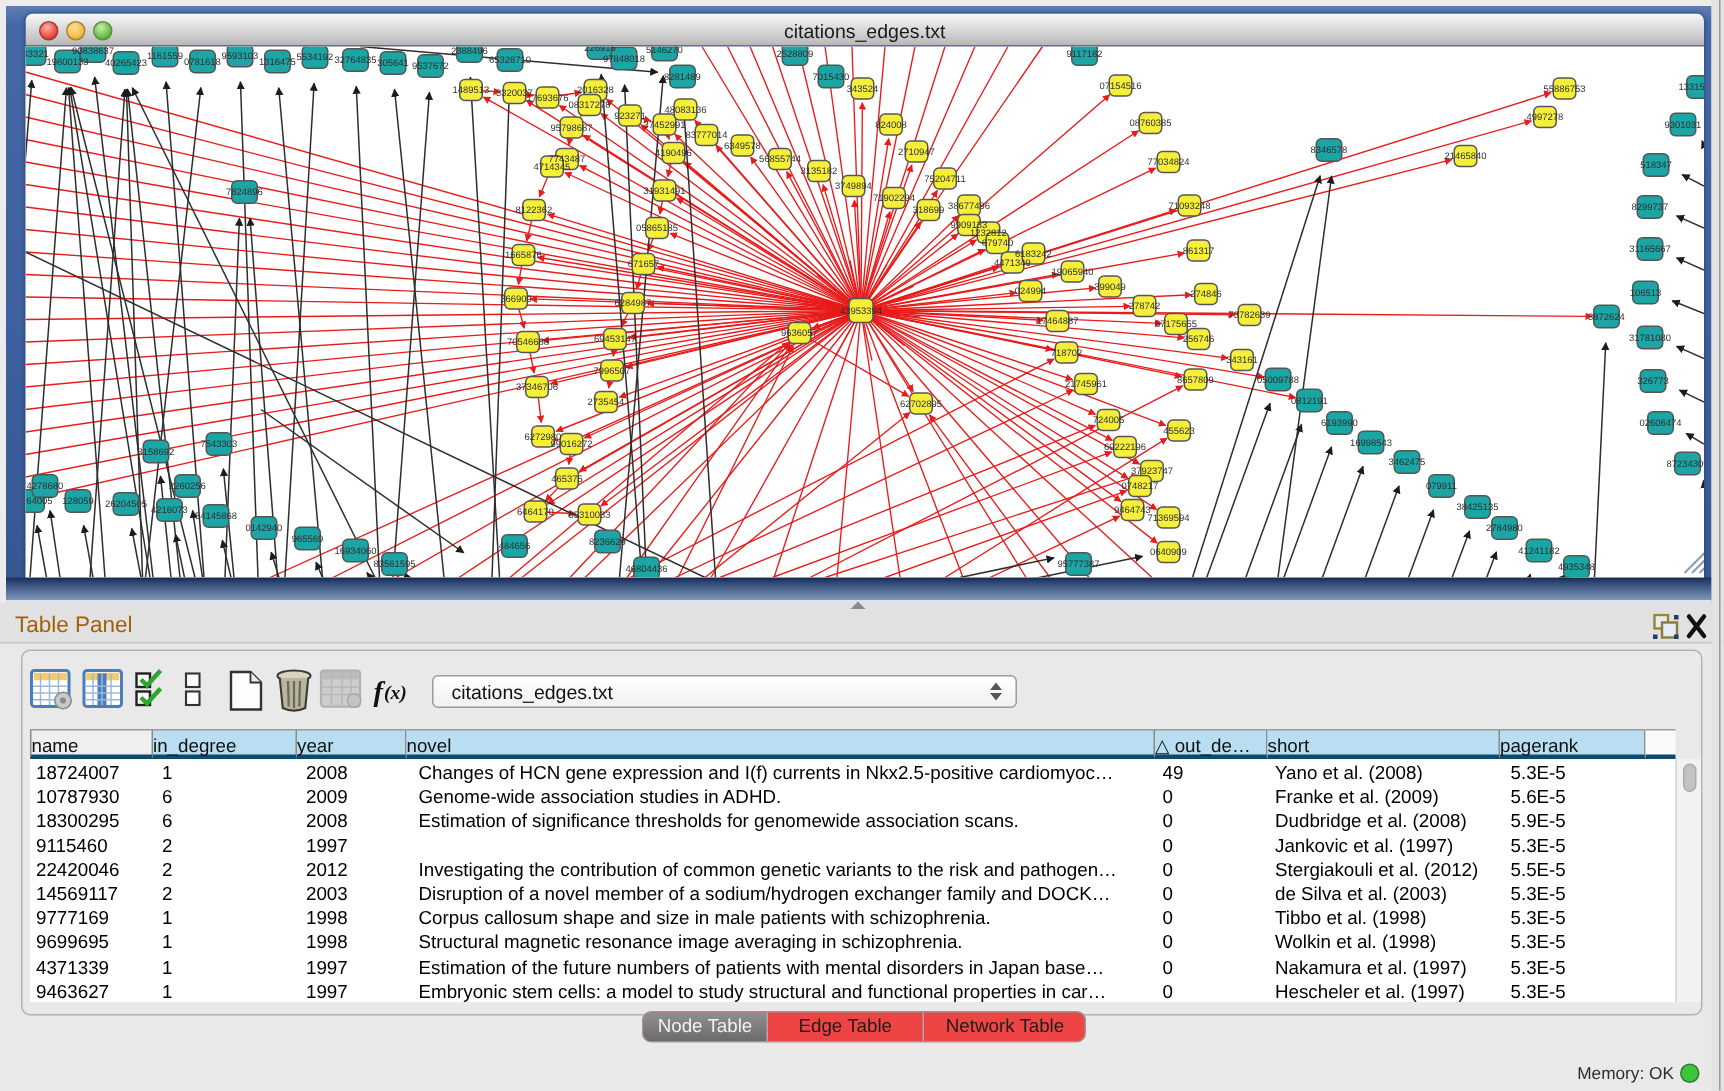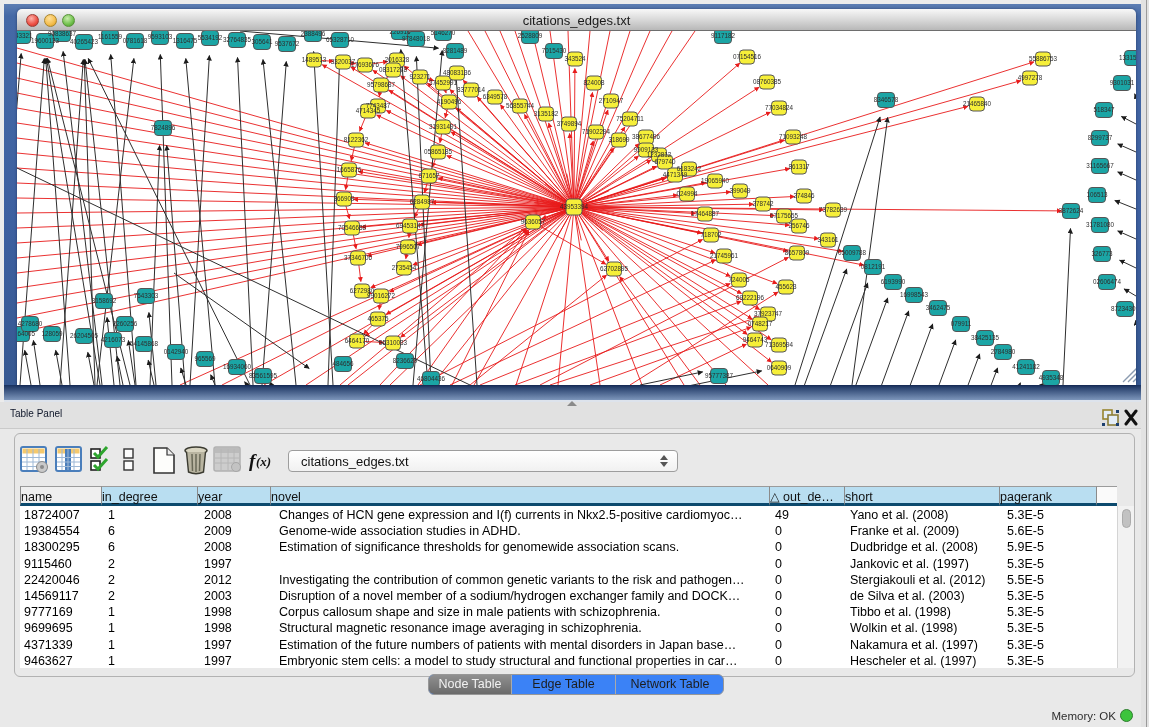--- a/index.html
+++ b/index.html
@@ -4,33 +4,33 @@
 *{margin:0;padding:0;box-sizing:border-box}
 body{width:1149px;height:727px;overflow:hidden;font-family:"Liberation Sans",sans-serif;background:#e9e9e9;position:relative}
 #desk{position:absolute;left:4px;top:4px;width:1137px;height:398px;background:linear-gradient(#5d7eb3 0,#4569a6 12px,#3d60a0 55%,#365890 100%)}
 #band{position:absolute;left:4px;top:385px;width:1137px;height:15px;background:linear-gradient(#18315f,#7d96bb)}#bandl{position:absolute;left:4px;top:400px;width:1137px;height:2px;background:#dde3ec}
 #win{position:absolute;left:17px;top:9px;width:1119px;height:376px;border-radius:5px 5px 0 0;box-shadow:0 0 3px rgba(0,0,25,.4)}
 #tbar{position:absolute;left:0;top:0;width:100%;height:22px;border-radius:5px 5px 0 0;background:linear-gradient(#f8f8f8,#d6d6d6 55%,#b8b8b8);border-bottom:1px solid #6e6e6e}
 #tbar .tt{position:absolute;width:100%;text-align:center;top:4px;font-size:13px;color:#1a1a1a}
 .light{position:absolute;top:5px;width:13px;height:13px;border-radius:50%}
 #canvas{position:absolute;left:17px;top:31px;width:1119px;height:354px;background:#fff;overflow:hidden}
 #phead{position:absolute;left:0;top:402px;width:1149px;height:27px;background:#e1e1e1;border-bottom:1px solid #cacaca}
-#phead .pt{position:absolute;left:10px;top:6px;font-size:10px;color:#0f172a}
+#phead .pt{position:absolute;left:10px;top:6px;font-size:15px;color:#a16207}
 #panel{position:absolute;left:14px;top:433px;width:1121px;height:244px;border:1px solid #b2b2b2;border-radius:6px;background:#e9e9e9}
 #combo{position:absolute;left:288px;top:450px;width:390px;height:22px;background:linear-gradient(#fff,#f1f1f1);border:1px solid #9d9d9d;border-radius:4px}
 #combo .ct{position:absolute;left:12px;top:3px;font-size:13px;color:#111}
 .tri{position:absolute;width:0;height:0;border-left:4px solid transparent;border-right:4px solid transparent}
 #thead{position:absolute;left:20px;top:486px;height:20px;font-size:12.5px;color:#111}
 .hc{position:absolute;top:0;height:20px;border-right:1px solid #8b8b8b;border-top:1px solid #9b9b9b;border-bottom:3px solid #0c4a6e;background:#b9def1;text-align:left;line-height:20px}
 #rowsbg{position:absolute;left:20px;top:506px;width:1097px;height:162px;background:#fff}
 .trow{position:absolute;left:0;width:1117px;height:16.2px;font-size:12.5px;color:#000}
 .trow span{position:absolute;top:2px;white-space:nowrap}
 #sbar{position:absolute;left:1117px;top:506px;width:17px;height:162px;background:#f2f2f2;border-left:1px solid #d4d4d4}
 #thumb{position:absolute;left:1122px;top:509px;width:9px;height:19px;background:#c2c2c2;border:1px solid #ababab;border-radius:5px}
-#tabs{position:absolute;left:428px;top:674px;width:296px;height:21px;border:1px solid #979797;border-radius:6px;background:#3b82f6;font-size:12.5px}
+#tabs{position:absolute;left:428px;top:674px;width:296px;height:21px;border:1px solid #979797;border-radius:6px;background:#ef4444;font-size:12.5px}
 #tabs .seg{position:absolute;top:0;height:19px;line-height:19px;text-align:center;color:#1d1d1d}
 #mem{position:absolute;right:33px;top:710px;font-size:11.5px;color:#2e2e2e}
 #dot{position:absolute;left:1120px;top:709px;width:13px;height:13px;border-radius:50%;background:#3cc43c;border:1.5px solid #2e7d2e}
 </style></head><body>
 <div style="position:absolute;left:0;top:0;width:1149px;height:4px;background:#ececec"></div>
 <div style="position:absolute;left:0;top:0;width:4px;height:402px;background:#ececec"></div>
 <div id="desk"></div>
 <div id="band"></div>
 <div id="bandl"></div>
 <div id="win">
@@ -680,21 +680,21 @@
 <div class="trow" style="top:506.0px">
     <span style="left:24px">18724007</span>
     <span style="left:108px">1</span>
     <span style="left:204px">2008</span>
     <span style="left:279px">Changes of HCN gene expression and I(f) currents in Nkx2.5-positive cardiomyoc…</span>
     <span style="left:775px">49</span>
     <span style="left:850px">Yano et al. (2008)</span>
     <span style="left:1007px">5.3E-5</span>
   </div>
 <div class="trow" style="top:522.2px">
-    <span style="left:24px">19384554</span>
+    <span style="left:24px">10787930</span>
     <span style="left:108px">6</span>
     <span style="left:204px">2009</span>
     <span style="left:279px">Genome-wide association studies in ADHD.</span>
     <span style="left:775px">0</span>
     <span style="left:850px">Franke et al. (2009)</span>
     <span style="left:1007px">5.6E-5</span>
   </div>
 <div class="trow" style="top:538.4px">
     <span style="left:24px">18300295</span>
     <span style="left:108px">6</span>

